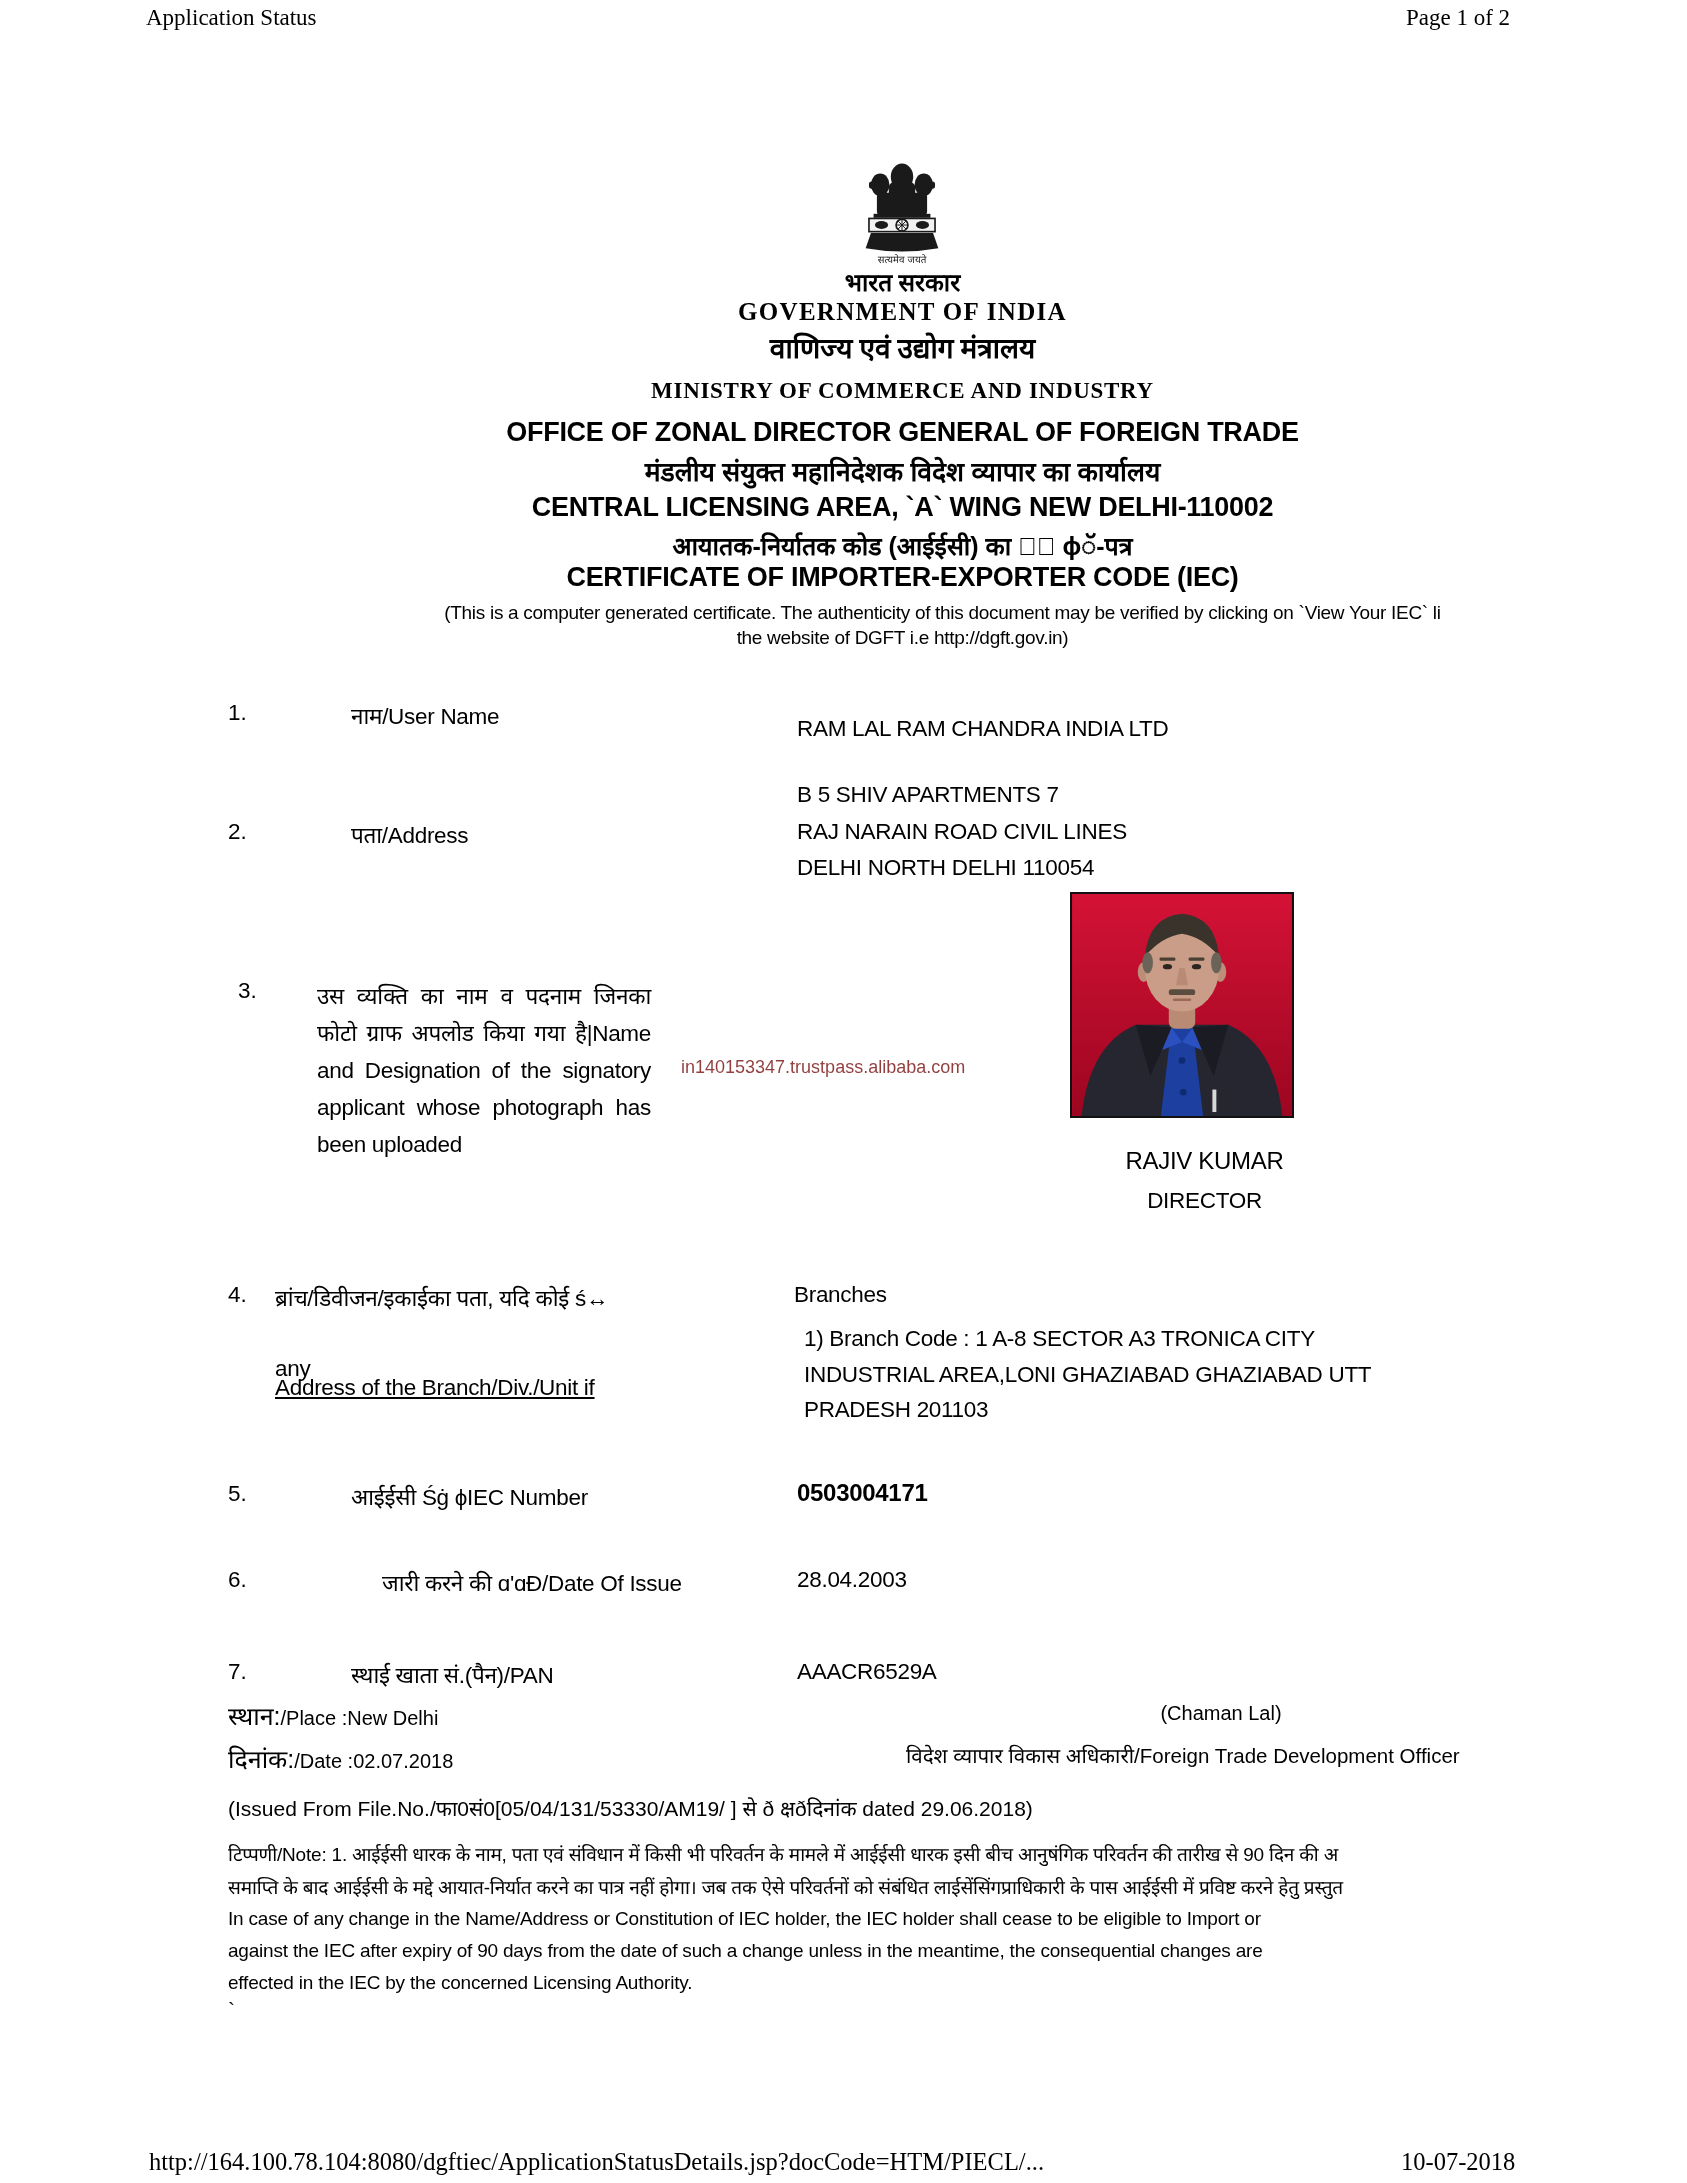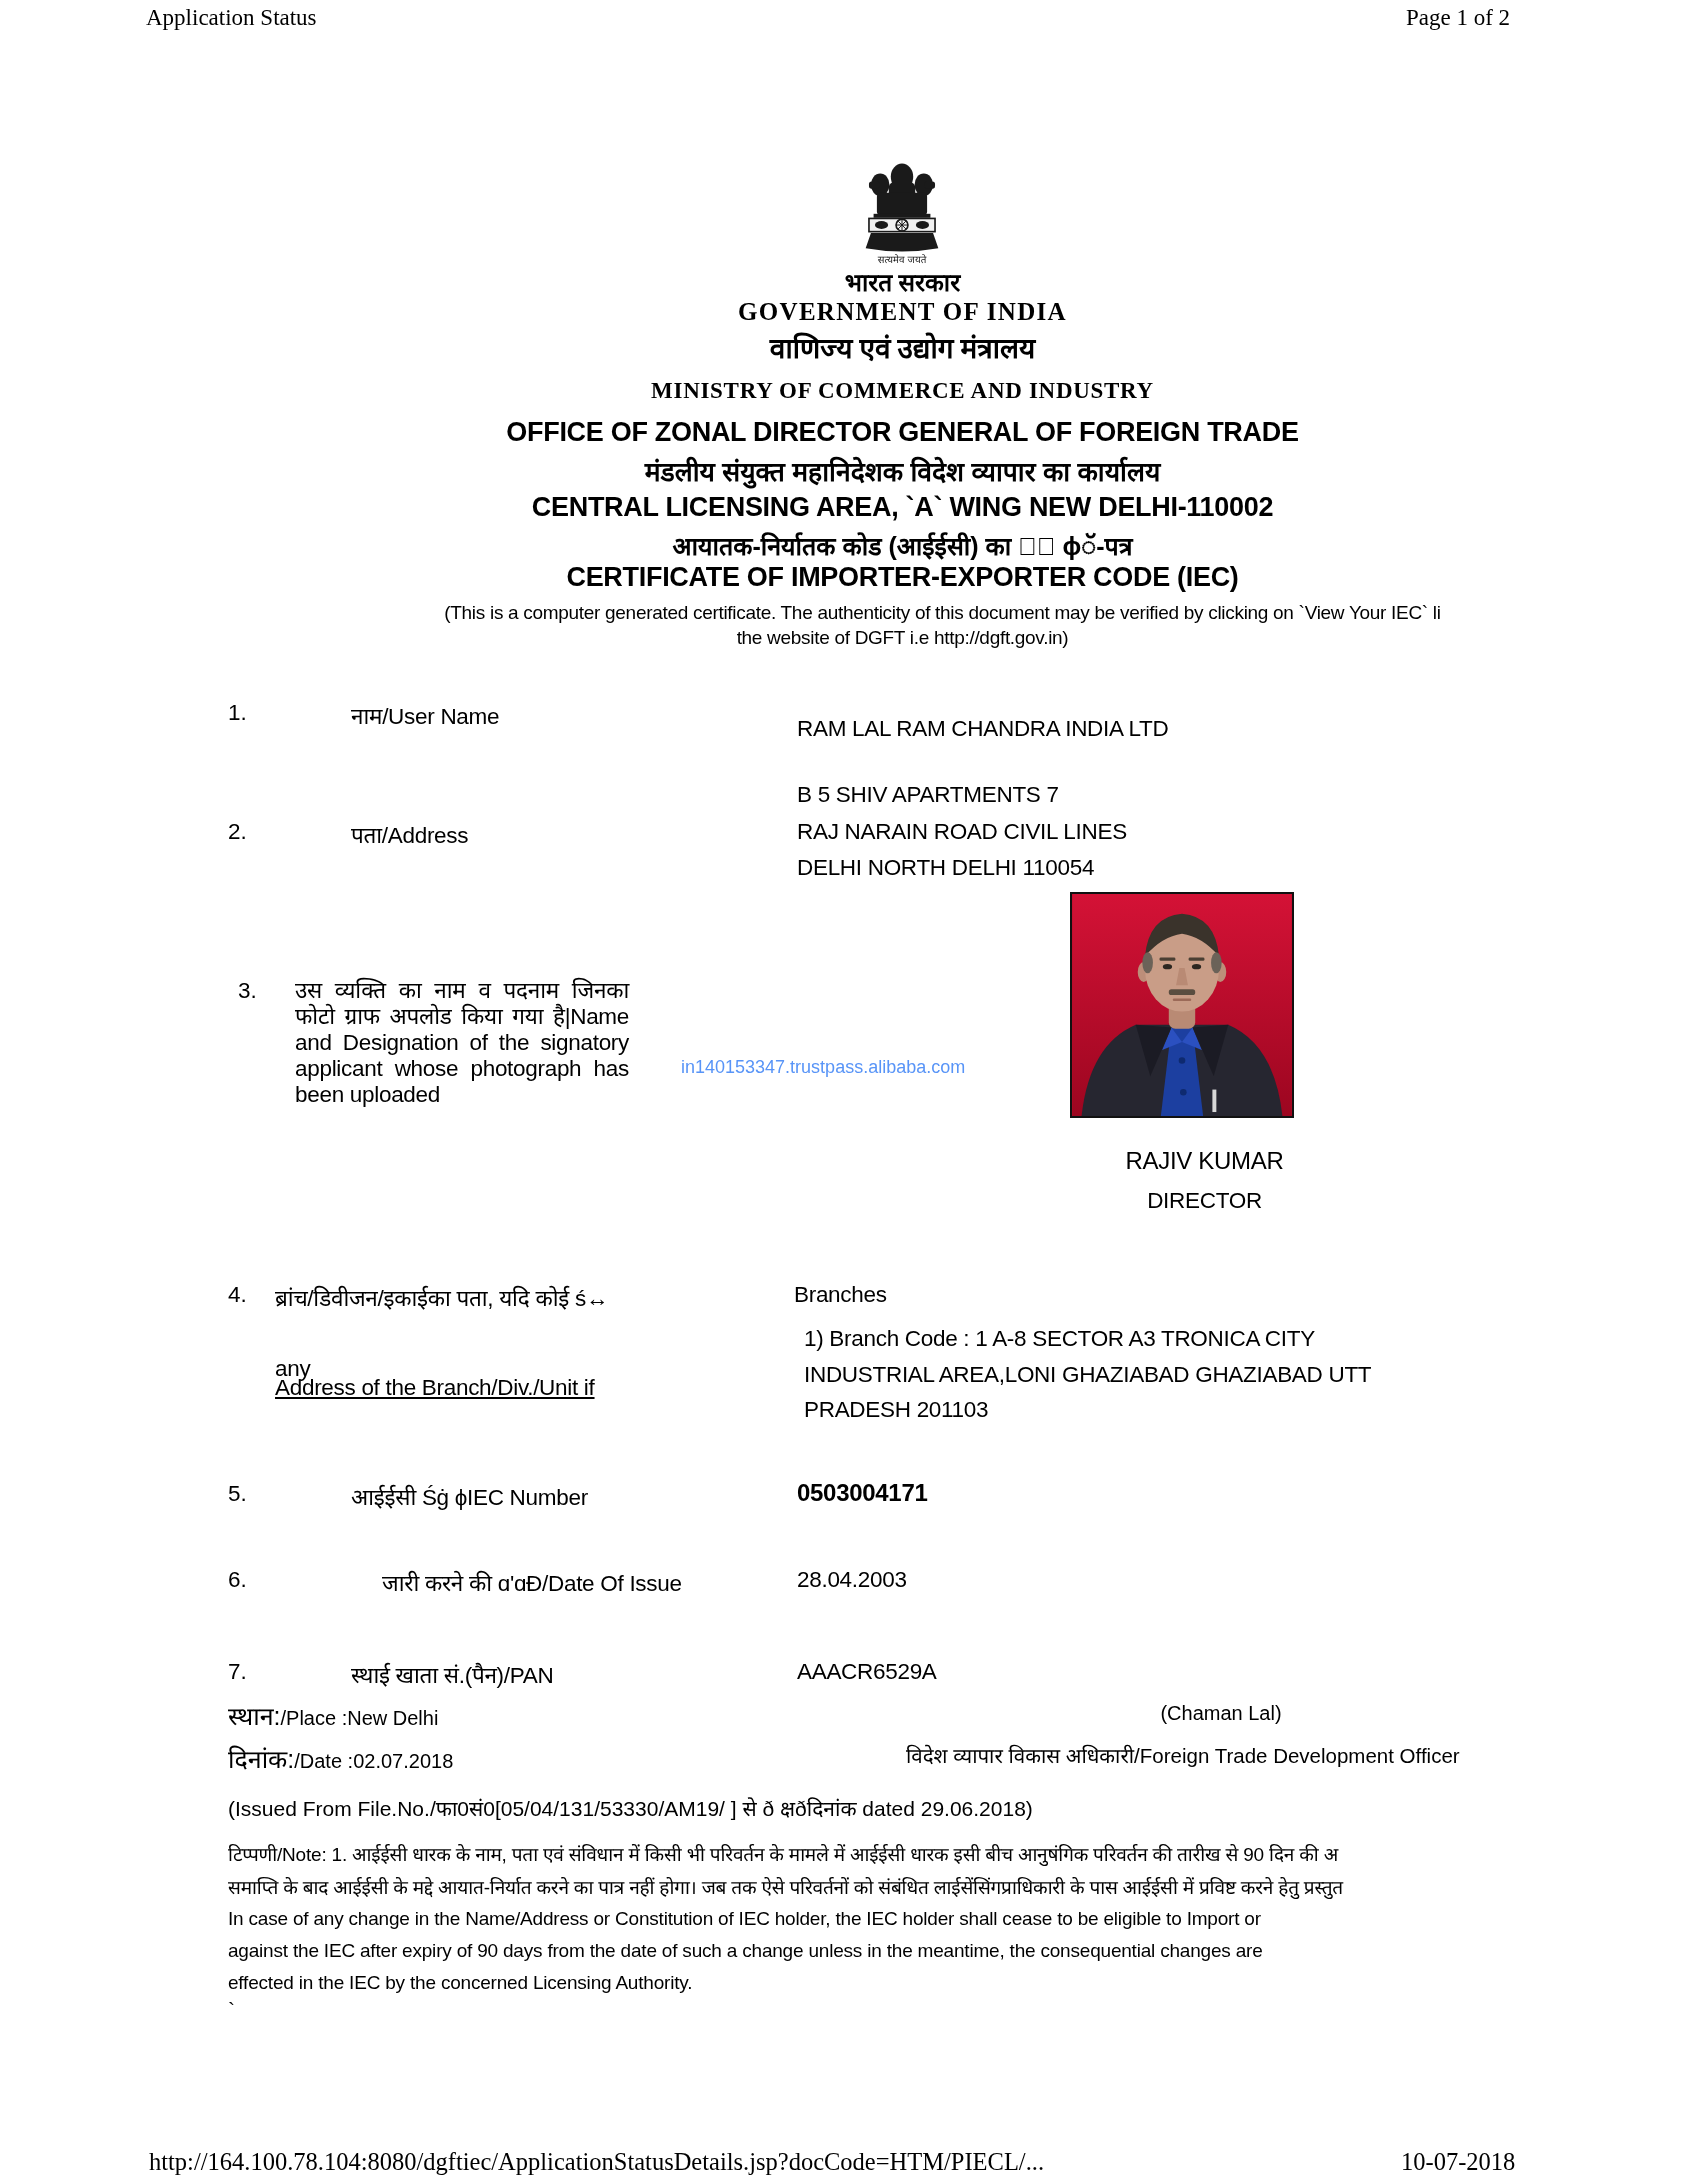--- a/index.html
+++ b/index.html
@@ -18,21 +18,21 @@
   .b{font-weight:bold;}
   
   .headblock{left:198px;width:1409px;text-align:center;}
   .val{font-size:22.5px;letter-spacing:-0.3px;}
   .lbl{font-size:22.5px;letter-spacing:-0.3px;}
   .num{font-size:22.5px;}
   .photo-frame{
     left:1070px;top:892px;width:224px;height:226px;
     border:2px solid #111;box-sizing:border-box;background:#b60a24;
   }
-  .watermark{color:#3b82f6;opacity:.85;font-size:18px;}
+  .watermark{color:#7f1d1d;opacity:.85;font-size:18px;}
   .note{font-size:19px;letter-spacing:-0.2px;}
 </style>
 </head>
 <body>
 
 <div class="page">
 
   <div class="abs serif" style="left:146px;top:5.3px;font-size:23px;">Application Status</div>
   <div class="abs serif" style="left:1406px;top:5.3px;font-size:23px;">Page 1 of 2</div>
 
@@ -110,21 +110,21 @@
       <rect x="176" y="96" width="24" height="5" rx="2" fill="#4a3f33"></rect>
       <ellipse cx="144" cy="110" rx="7" ry="4" fill="#2c2620"></ellipse>
       <ellipse cx="188" cy="110" rx="7" ry="4" fill="#2c2620"></ellipse>
       <polygon points="162,112 170,112 175,138 157,138" fill="#b98a74"></polygon>
       <rect x="146" y="144" width="40" height="9" rx="4" fill="#5a4d40"></rect>
       <rect x="152" y="158" width="28" height="4" rx="2" fill="#9c6a58"></rect>
     </svg>
   </div>
 
   <div class="abs num" style="left:238px;top:978px;">3.</div>
-  <div class="abs lbl" style="left:295px;top:978px;width:334px;white-space:normal;text-align:justify;line-height:26px;">उस व्यक्ति का नाम व पदनाम जिनका फोटो ग्राफ अपलोड किया गया है|Name and Designation of the signatory applicant whose photograph has been uploaded</div>
+  <div class="abs lbl" style="left:317px;top:978px;width:334px;white-space:normal;text-align:justify;line-height:37px;">उस व्यक्ति का नाम व पदनाम जिनका फोटो ग्राफ अपलोड किया गया है|Name and Designation of the signatory applicant whose photograph has been uploaded</div>
 
   <div class="abs watermark" style="left:681px;top:1057px;">in140153347.trustpass.alibaba.com</div>
 
   <div class="abs ctr val" style="left:1092px;width:225px;top:1147px;font-size:24px;">RAJIV KUMAR</div>
   <div class="abs ctr val" style="left:1092px;width:225px;top:1188px;">DIRECTOR</div>
 
   <div class="abs num" style="left:228px;top:1282px;">4.</div>
   <div class="abs lbl" style="left:275px;top:1282px;">ब्रांच/डिवीजन/इकाईका पता, यदि कोई ś↔</div>
   <div class="abs lbl" style="left:275px;top:1375px;text-decoration:underline;">Address of the Branch/Div./Unit if</div>
   <div class="abs lbl" style="left:275px;top:1356px;">any</div>

